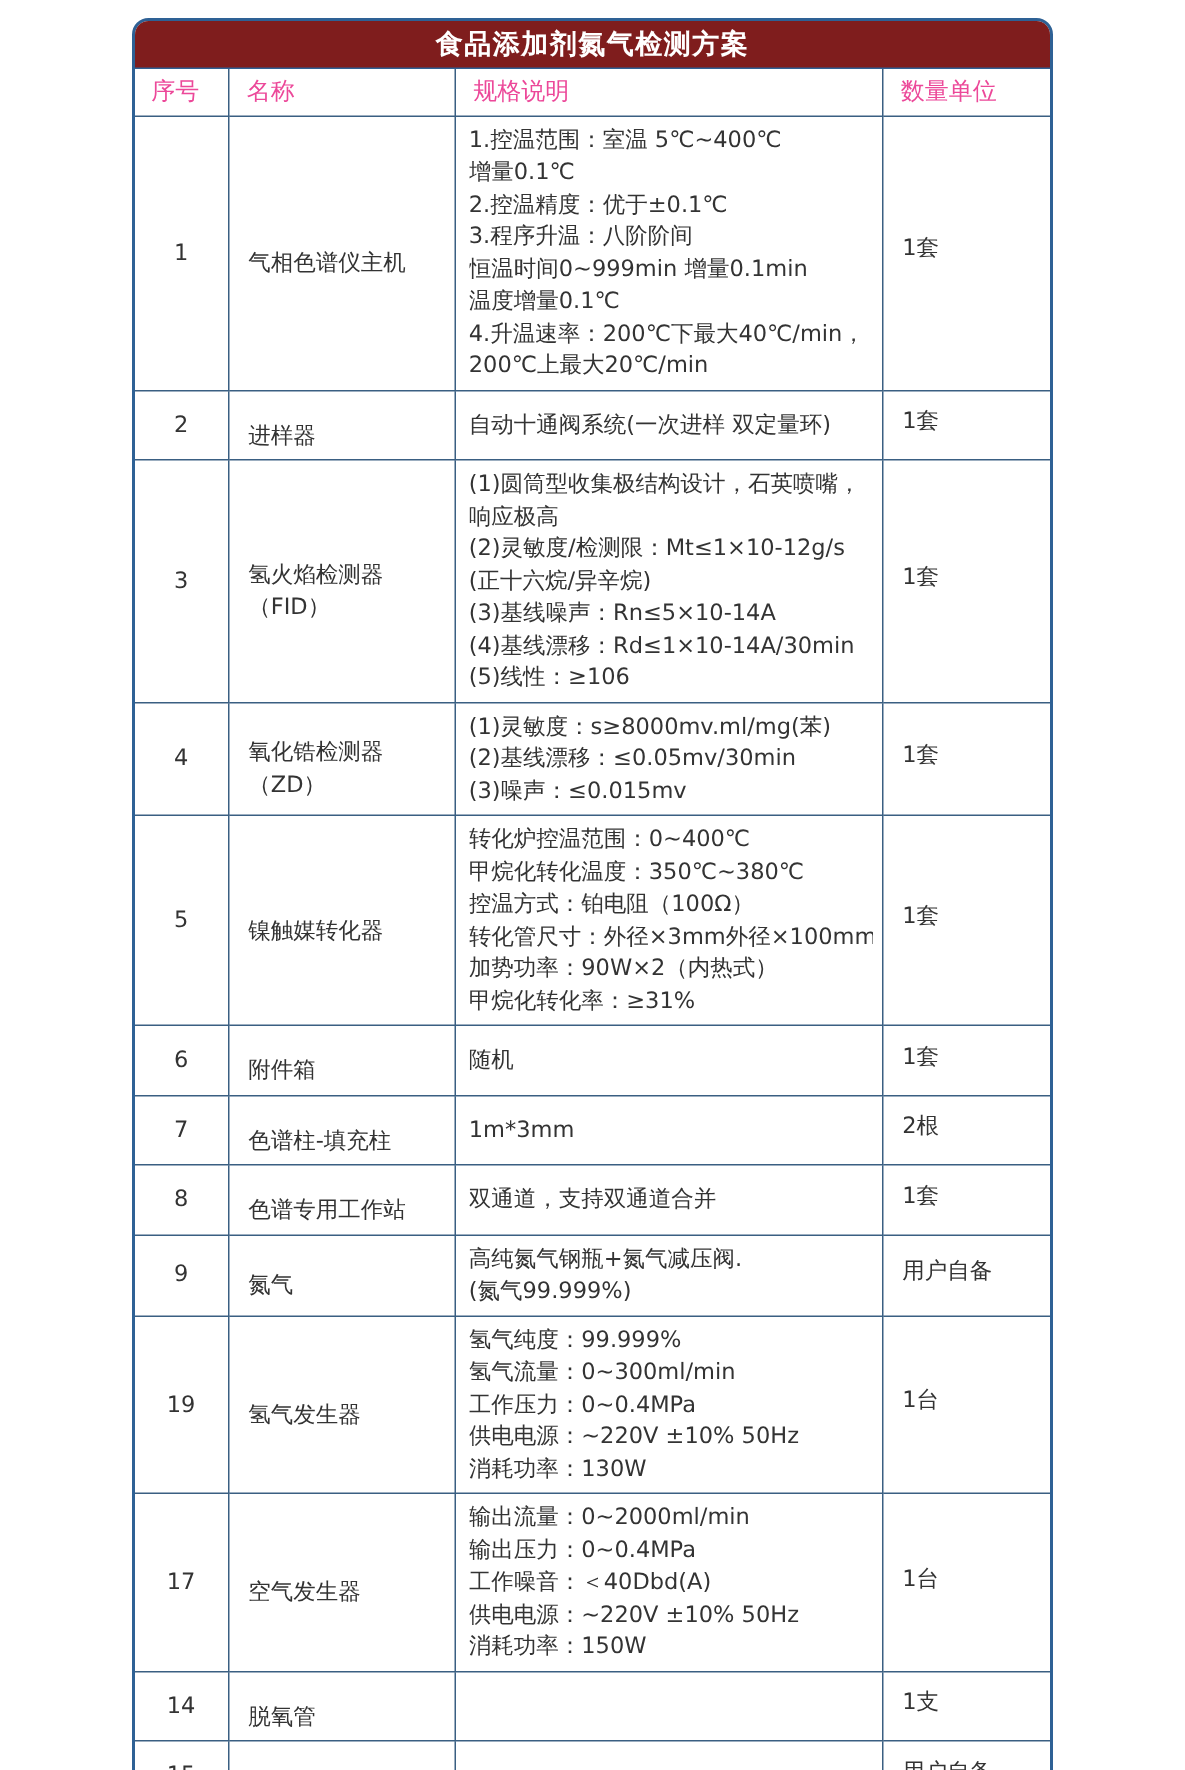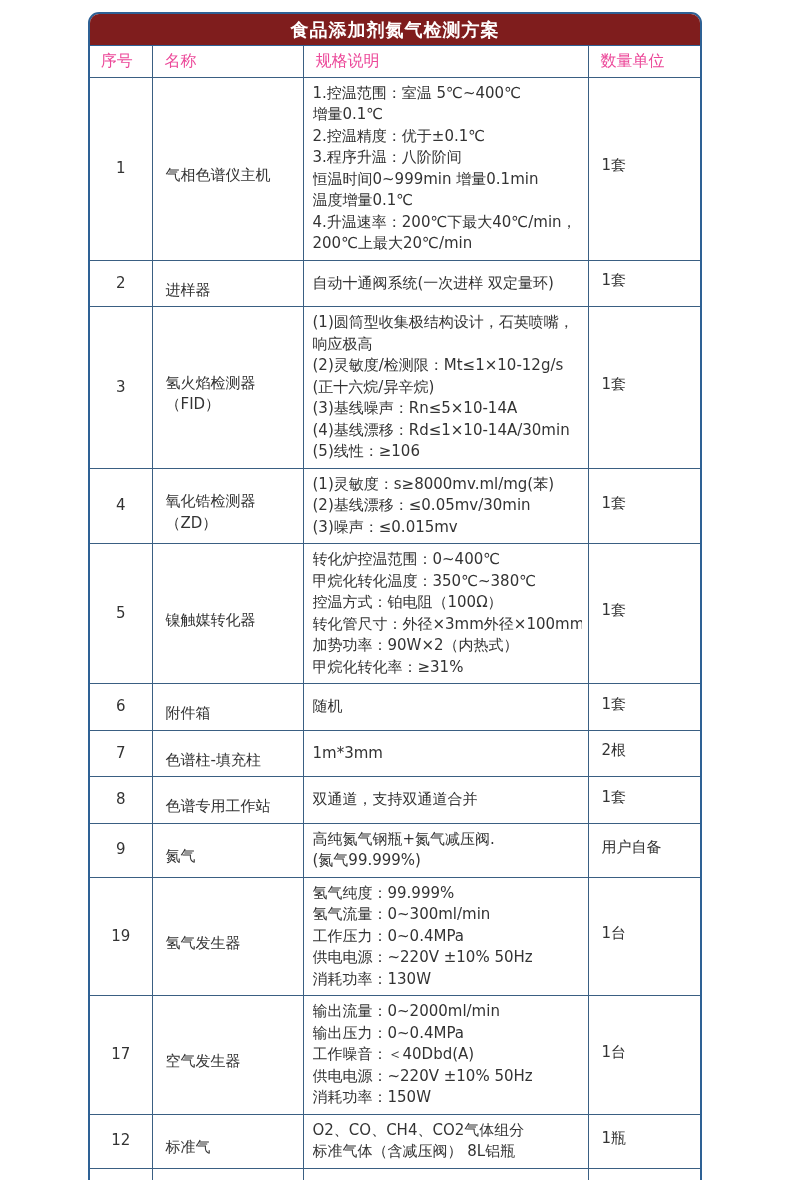--- a/index.html
+++ b/index.html
@@ -199,29 +199,20 @@
             <td class="c-spec">
               <div>输出流量：0~2000ml/min</div>
               <div>输出压力：0~0.4MPa</div>
               <div>工作噪音：＜40Dbd(A)</div>
               <div>供电电源：~220V ±10% 50Hz</div>
               <div>消耗功率：150W</div>
             </td>
             <td class="c-qty">1台</td>
           </tr>
           <tr>
-            <td class="c-no">12</td>
-            <td class="c-name">标准气</td>
-            <td class="c-spec">
-              <div>O2、CO、CH4、CO2气体组分</div>
-              <div>标准气体（含减压阀） 8L铝瓶</div>
-            </td>
-            <td class="c-qty">1瓶</td>
-          </tr>
-          <tr>
             <td class="c-no">14</td>
             <td class="c-name">脱氧管</td>
             <td class="c-spec"></td>
             <td class="c-qty">1支</td>
           </tr>
           <tr>
             <td class="c-no">15</td>
             <td class="c-name">电脑、打印机</td>
             <td class="c-spec"></td>
             <td class="c-qty">用户自备</td>

